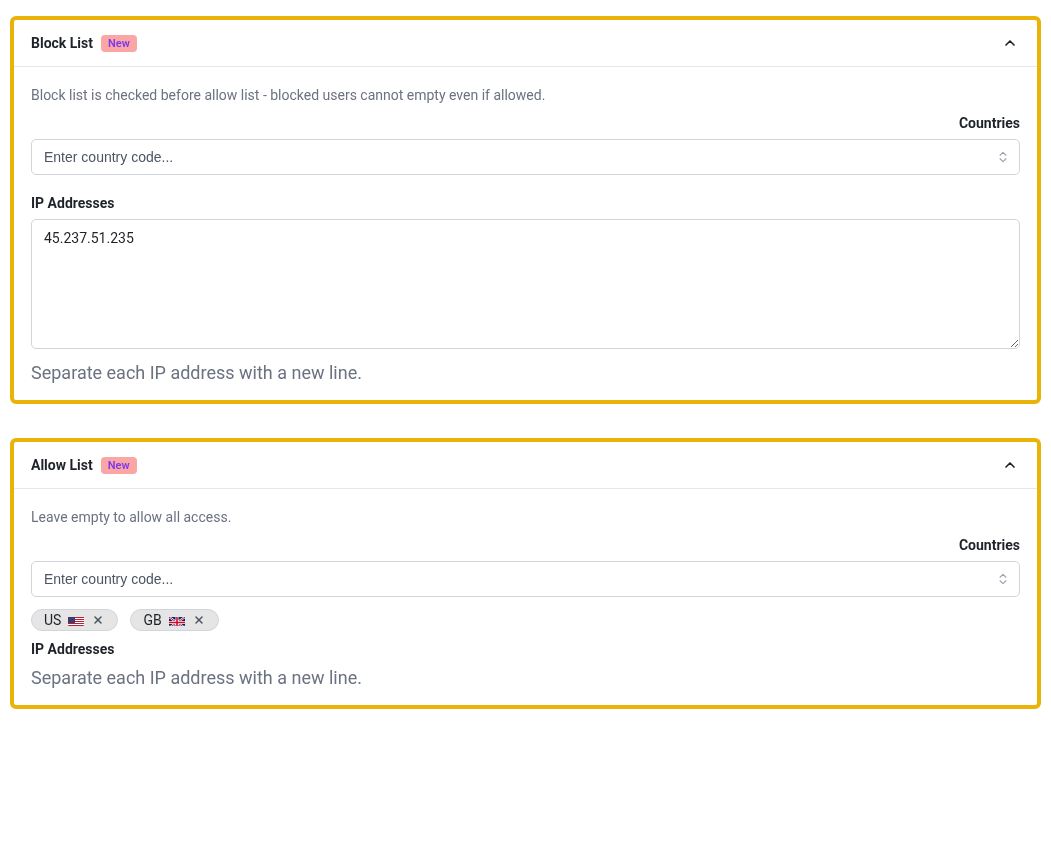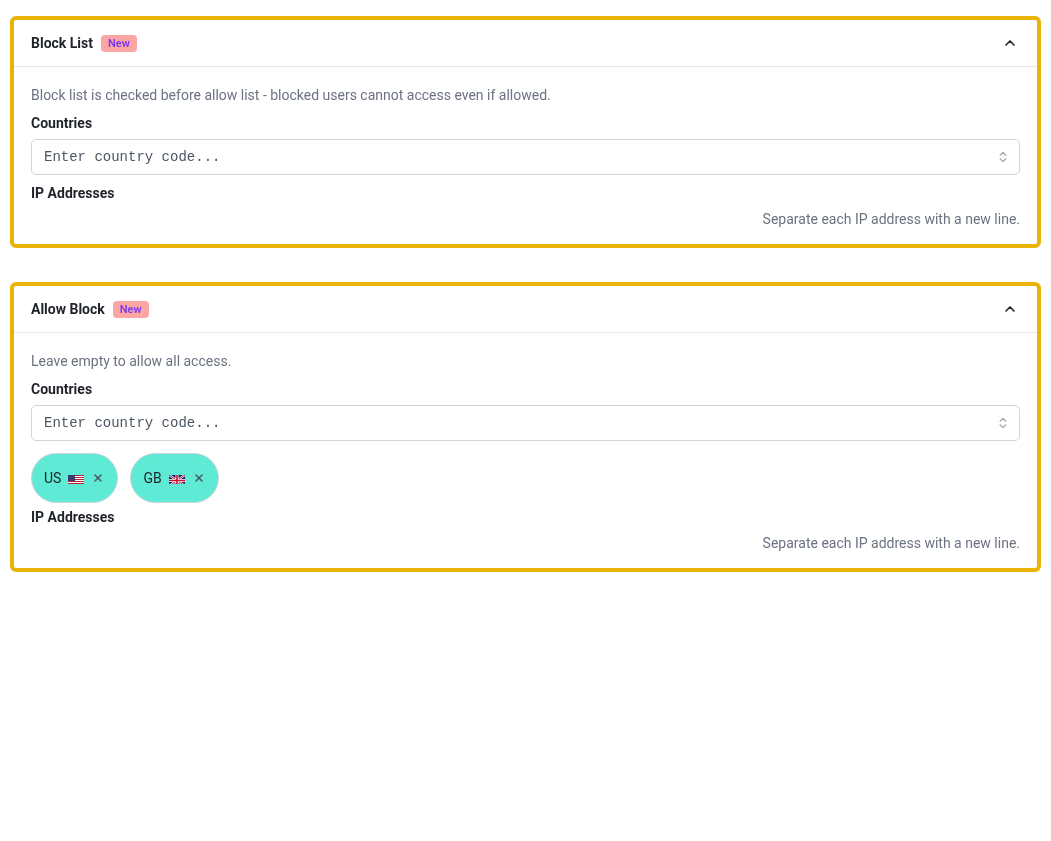--- a/index.html
+++ b/index.html
@@ -56,34 +56,34 @@
     .help-text {
       color: #6b7280;
       font-size: 14px;
       margin-bottom: 12px;
     }
     .field-label {
       font-weight: 700;
       font-size: 14px;
       color: #1f2329;
       margin-bottom: 8px;
-      margin-top: 0;
-    }
-    .field-label:first-of-type { margin-top: 0; }
+      margin-top: 10px;
+    }
+    .field-label:first-of-type { margin-top: 0; text-align: right; }
     .combobox {
       position: relative;
       width: 100%;
     }
     .combobox input {
       width: 100%;
       padding: 9px 32px 9px 12px;
       border: 1px solid #d1d5db;
       border-radius: 5px;
       font-size: 14px;
-      font-family: Liberation Mono, monospace;
+      font-family: Liberation Sans, sans-serif;
       color: #1f2329;
       outline: none;
     }
     .combobox input::placeholder { color: #4b5563; }
     .combobox-updown {
       position: absolute;
       right: 10px;
       top: 50%;
       transform: translateY(-50%);
       pointer-events: none;
@@ -97,41 +97,40 @@
       border-radius: 5px;
       font-size: 14px;
       font-family: inherit;
       color: #1f2329;
       resize: both;
       outline: none;
     }
     textarea.ip-area::placeholder { color: #9ca3af; }
     .hint {
       color: #6b7280;
-      font-size: 14px;
+      font-size: 18px;
       margin-top: 10px;
-      text-align: right;
     }
     .chips {
       display: flex;
       gap: 12px;
       margin-top: 12px;
       margin-bottom: 6px;
       flex-wrap: wrap;
     }
     .chip {
       display: inline-flex;
       align-items: center;
       gap: 7px;
       border: 1px solid #d1d5db;
       border-radius: 999px;
-      padding: 16px 12px;
-      font-size: 14px;
-      color: #1f2329;
-      background: #5eead4;
+      padding: 2px 12px;
+      font-size: 14px;
+      color: #1f2329;
+      background: #e5e5e5;
     }
     .chip .flag {
       width: 16px; height: 11px;
       display: inline-block;
       border-radius: 1px;
       overflow: hidden;
     }
     .chip .remove {
       display: inline-flex;
       align-items: center;
@@ -152,43 +151,44 @@
       <span class="panel-title">Block List</span>
       <span class="badge-new">New</span>
     </div>
     <span class="chevron">
       <svg width="16" height="16" viewBox="0 0 24 24" fill="none" stroke="currentColor" stroke-width="2.5" stroke-linecap="round" stroke-linejoin="round">
           <polyline points="18 15 12 9 6 15"></polyline>
         </svg>
     </span>
   </div>
   <div class="panel-body">
-    <p class="help-text">Block list is checked before allow list - blocked users cannot access even if allowed.</p>
+    <p class="help-text">Block list is checked before allow list - blocked users cannot empty even if allowed.</p>
 
     <div class="field-label">Countries</div>
     <div class="combobox">
       <input type="text" placeholder="Enter country code..." style="">
       <span class="combobox-updown">
         <svg width="14" height="14" viewBox="0 0 24 24" fill="none" stroke="#9ca3af" stroke-width="2" stroke-linecap="round" stroke-linejoin="round">
             <polyline points="7 9 12 4 17 9"></polyline>
             <polyline points="7 15 12 20 17 15"></polyline>
           </svg>
       </span>
     </div>
     <div class="spacer-after-combobox"></div>
 
     <div class="field-label">IP Addresses</div>
+    <textarea class="ip-area" rows="6" placeholder="Enter IP address..." style="">45.237.51.235</textarea>
     <div class="hint">Separate each IP address with a new line.</div>
   </div>
 </div>
 
 <div class="panel">
   <div class="panel-header">
     <div class="panel-header-left">
-      <span class="panel-title">Allow Block</span>
+      <span class="panel-title">Allow List</span>
       <span class="badge-new">New</span>
     </div>
     <span class="chevron">
       <svg width="16" height="16" viewBox="0 0 24 24" fill="none" stroke="currentColor" stroke-width="2.5" stroke-linecap="round" stroke-linejoin="round">
           <polyline points="18 15 12 9 6 15"></polyline>
         </svg>
     </span>
   </div>
   <div class="panel-body">
     <p class="help-text">Leave empty to allow all access.</p>

